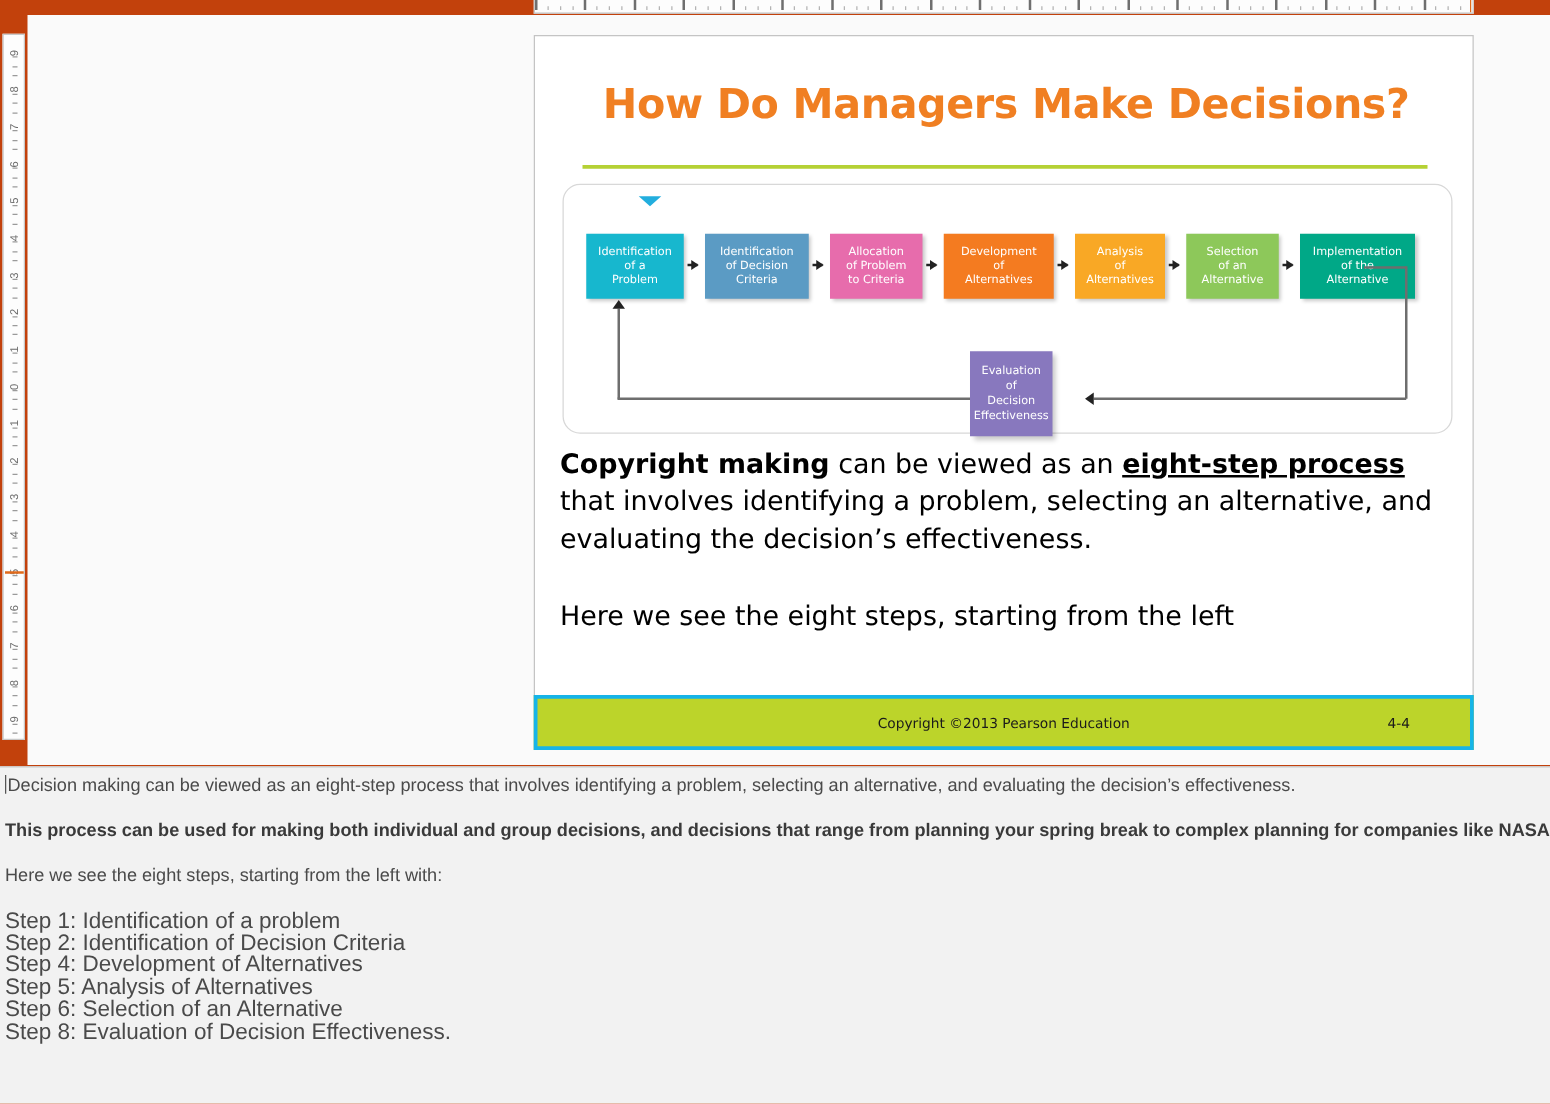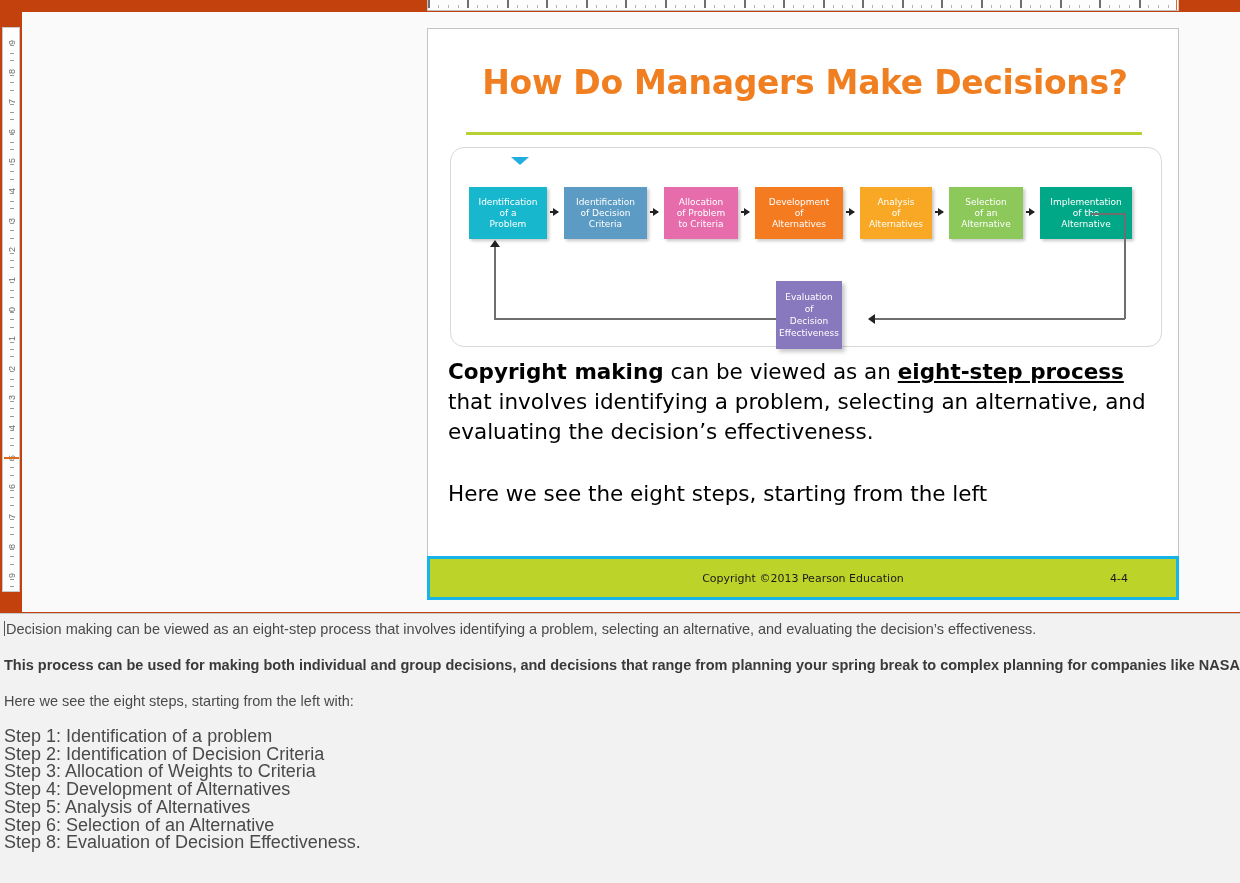--- a/index.html
+++ b/index.html
@@ -624,21 +624,20 @@
   <div class="notes-pane">
     <div class="notes-line"><span class="caret"></span><span>Decision making can be viewed as an eight-step process that involves identifying a problem, selecting an alternative, and evaluating the decision’s effectiveness.</span></div>
     <div class="notes-spacer"></div>
     <div class="notes-line bold">This process can be used for making both individual and group decisions, and decisions that range from planning your spring break to complex planning for companies like NASA.</div>
     <div class="notes-spacer"></div>
     <div class="notes-line">Here we see the eight steps, starting from the left with:</div>
     <div class="notes-spacer"></div>
     <div id="notes-steps">
         <div class="notes-step">Step 1: Identification of a problem</div>
         <div class="notes-step">Step 2: Identification of Decision Criteria</div>
-        <div class="notes-step">Step 3: Allocation of Weights to Criteria</div>
         <div class="notes-step">Step 4: Development of Alternatives</div>
         <div class="notes-step">Step 5: Analysis of Alternatives</div>
         <div class="notes-step">Step 6: Selection of an Alternative</div>
         <div class="notes-step">Step 8: Evaluation of Decision Effectiveness.</div>
       </div>
   </div>
 
 </div>
 
 </body></html>

